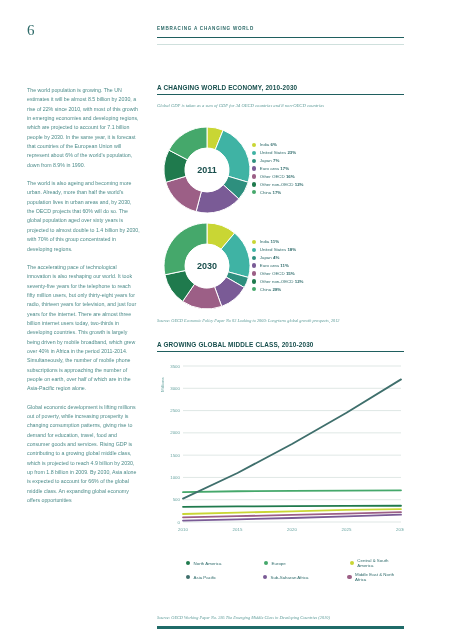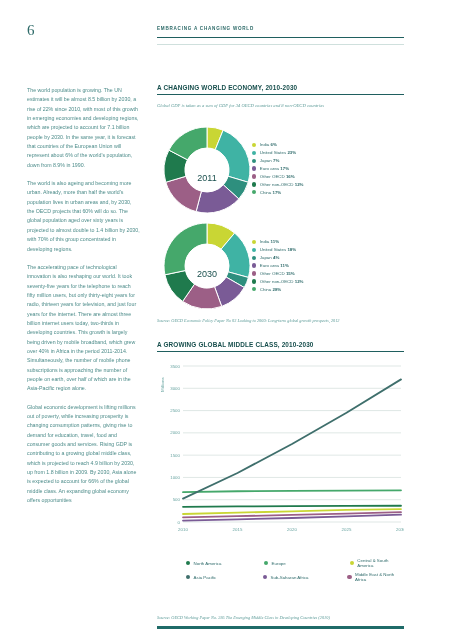--- a/index.html
+++ b/index.html
@@ -55,23 +55,23 @@
     position:absolute;left:157px;top:103px;
     font-size:4.6px;font-style:italic;color:#5b9a97;
     font-family:"Liberation Serif", serif;
   }
 
   
   .donut-wrap{position:absolute;}
   #donut2011{left:163px;top:126px;}
   #donut2030{left:163px;top:222px;}
   .donut-label{
-    position:absolute;left:0;top:8px;width:88px;height:88px;
+    position:absolute;left:0;top:0;width:88px;height:88px;
     display:flex;align-items:center;justify-content:center;
-    font-size:9px;font-weight:400;color:#1a4f4d;
+    font-size:9px;font-weight:700;color:#1a4f4d;
     pointer-events:none;
   }
 
   
   .legend{position:absolute;font-size:4.4px;color:#2f6b6b;}
   #legend2011{left:252px;top:141px;}
   #legend2030{left:252px;top:238px;}
   .legend .row{display:flex;align-items:center;height:7.9px;}
   .legend .dot{
     width:4.4px;height:4.4px;border-radius:50%;margin-right:3.4px;flex:none;

